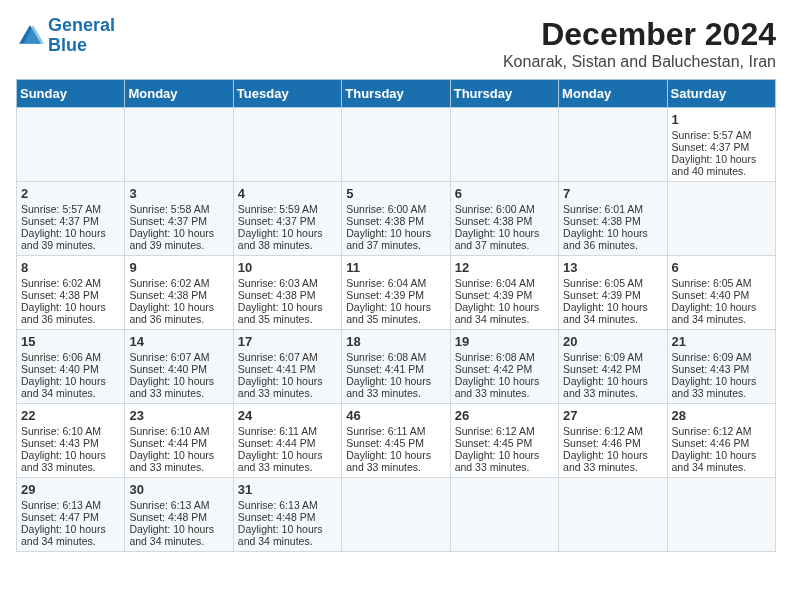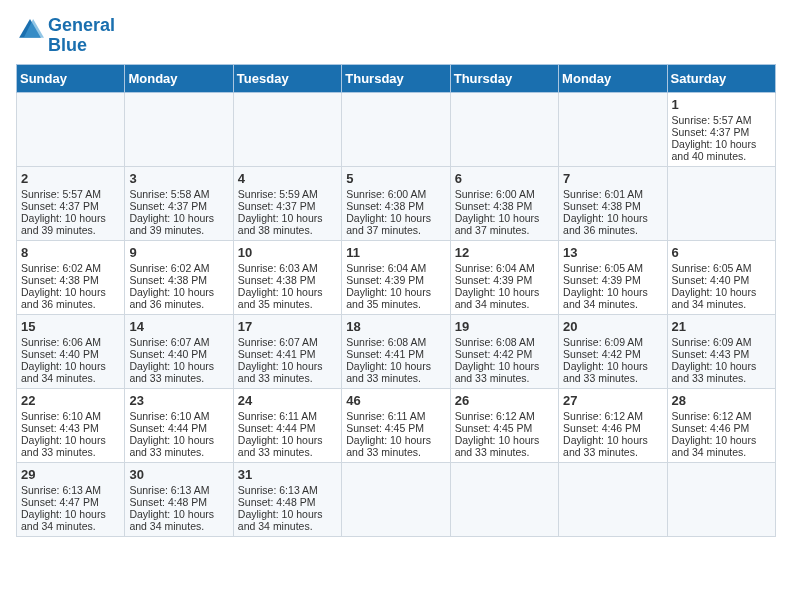--- a/index.html
+++ b/index.html
@@ -11,21 +11,21 @@
       padding: 16px;
     }
     .header-top {
       display: flex;
       align-items: flex-start;
       justify-content: space-between;
       margin-bottom: 4px;
     }
     .logo {
       display: flex;
-      align-items: flex-start;
+      align-items: center;
       gap: 4px;
     }
     .logo-text {
       font-size: 18px;
       font-weight: bold;
       line-height: 1.1;
     }
     .logo-text span {
       color: #1a6faf;
     }
@@ -91,20 +91,24 @@
   <div class="logo">
     <svg class="logo-icon" viewBox="0 0 36 36">
       <polygon points="18,4 32,28 4,28" fill="#1a6faf"></polygon>
       <polygon points="22,4 36,28 10,28" fill="#4aa0d5" opacity="0.6"></polygon>
     </svg>
     <div class="logo-text">
       <div><span>General</span></div>
       <div><span>Blue</span></div>
     </div>
   </div>
+  <div class="title-block">
+    <div class="main-title">December 2024</div>
+    <div class="subtitle">Konarak, Sistan and Baluchestan, Iran</div>
+  </div>
 </div>
 
 <table class="calendar">
   <thead>
     <tr>
     <th>Sunday</th>
         <th>Monday</th>
         <th>Tuesday</th>
         <th>Thursday</th>
         <th>Thursday</th>

